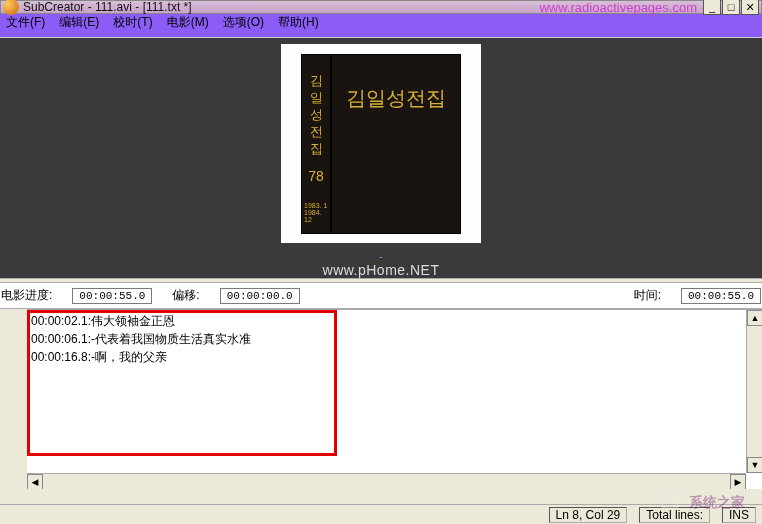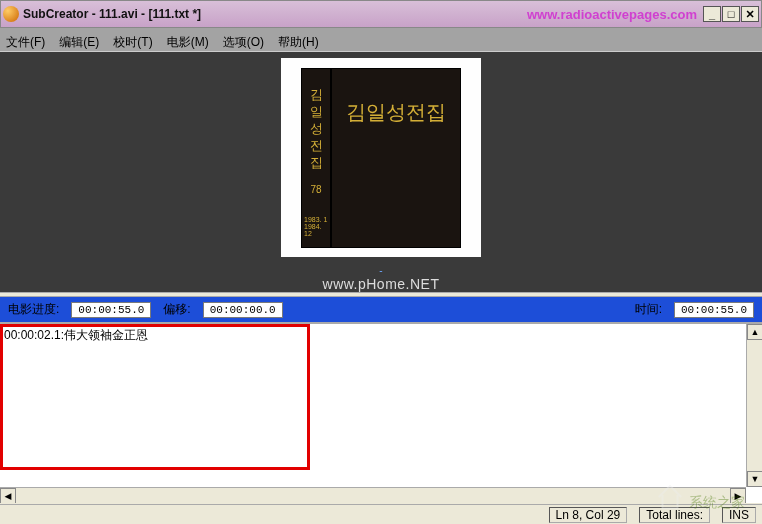--- a/index.html
+++ b/index.html
@@ -6,28 +6,27 @@
   body {
     font-family: "SimSun", "宋体", sans-serif;
     font-size: 12px;
     background: #ece9d8;
     width: 762px;
     height: 524px;
     overflow: hidden;
     position: relative;
   }
   .titlebar {
-    height: 28px;
+    height: 14px;
     background: linear-gradient(to bottom, #d8bfd8, #c8a2c8);
     border: 1px solid #888;
     display: flex;
     align-items: center;
     padding: 0 2px;
     position: relative;
-    font-weight: bold;
   }
   .titlebar .icon {
     width: 16px; height: 16px;
     background: radial-gradient(circle at 30% 30%, #ffcc66, #cc6600);
     border-radius: 50%;
     margin-right: 4px;
   }
   .titlebar .title { flex: 1; font-size: 12px; color: #111; }
   .titlebar .url {
     color: #d040d0;
@@ -39,24 +38,24 @@
     width: 18px; height: 16px;
     border: 1px solid #555;
     background: #ece9d8;
     font-size: 11px;
     text-align: center;
     line-height: 14px;
     cursor: pointer;
   }
   .menubar {
     height: 24px;
-    background: #a3a3a3;
+    background: #8b5cf6;
     border-bottom: 1px solid #ccc;
     display: flex;
-    align-items: flex-end;
+    align-items: flex-start;
     padding: 0 6px;
     gap: 14px;
   }
   .menubar span { cursor: default; }
   .video-area {
     background: #3a3a3a;
     height: 240px;
     position: relative;
     display: flex;
     flex-direction: column;
@@ -82,21 +81,21 @@
     border: 1px solid #000;
     display: flex;
     flex-direction: column;
     align-items: center;
     justify-content: space-between;
     padding: 10px 2px;
     color: #d4af37;
     font-size: 13px;
   }
   .spine .vert { writing-mode: vertical-rl; letter-spacing: 4px; }
-  .spine .num { font-size: 10px; }
+  .spine .num { font-size: 14px; }
   .spine .bot { font-size: 7px; }
   .cover {
     flex: 1;
     background: #1a1410;
     border: 1px solid #000;
     display: flex;
     align-items: flex-start;
     justify-content: center;
     padding-top: 30px;
   }
@@ -118,43 +117,44 @@
   }
   .splitter {
     height: 5px;
     background: #ece9d8;
     border-top: 1px solid #aaa;
     border-bottom: 1px solid #aaa;
     cursor: row-resize;
   }
   .statusrow {
     height: 26px;
-    background: #1d4ed8;
-    display: flex;
-    align-items: center;
-    padding: 0 8px;
-    gap: 12px;
+    background: #ffffff;
+    display: flex;
+    align-items: center;
+    padding: 0 1px;
+    gap: 20px;
     border-bottom: 1px solid #aaa;
   }
   .statusrow .spacer { flex: 1; }
   .tc-box {
     background: #fff;
     border: 1px solid #7a7a7a;
     padding: 1px 6px;
     font-family: "Courier New", monospace;
     font-size: 11px;
     min-width: 64px;
     text-align: center;
   }
   .sub-panel {
     background: #fff;
     height: 180px;
     border-top: 1px solid #aaa;
     position: relative;
     overflow: hidden;
+    margin-left: 27px;
   }
   .red-box {
     position: absolute;
     left: 0; top: 0;
     width: 310px; height: 146px;
     border: 3px solid #e20000;
     pointer-events: none;
   }
   .sublist {
     padding: 2px 4px;
@@ -218,21 +218,21 @@
     pointer-events: none;
     display: flex;
     align-items: center;
     justify-content: center;
   }
   .house {
     width: 30px; height: 30px;
     position: relative;
   }
   .house svg { stroke: #eee; fill: none; stroke-width: 2; }
-  .corner-wm .txt { font-size: 14px; font-weight: normal; color: #4d7c0f; margin-left: 4px; margin-top: 12px; }
+  .corner-wm .txt { font-size: 14px; font-weight: bold; color: #701a75; margin-left: 4px; margin-top: 12px; }
 </style>
 </head>
 <body>
 
 <div class="titlebar">
   <div class="icon"></div>
   <div class="title">
     <span>SubCreator</span> - <span>111.avi</span> - <span>[111.txt *]</span>
   </div>
   <div class="url">www.radioactivepages.com</div>
@@ -278,20 +278,22 @@
   <span>偏移:</span>
   <span class="tc-box">00:00:00.0</span>
   <div class="spacer"></div>
   <span>时间:</span>
   <span class="tc-box">00:00:55.0</span>
 </div>
 
 <div class="sub-panel">
   <div class="sublist" id="sublist">
       <div class="sub-row"><span class="t">00:00:02.1</span><span>:伟大领袖金正恩</span></div>
+      <div class="sub-row"><span class="t">00:00:06.1</span><span>:-代表着我国物质生活真实水准</span></div>
+      <div class="sub-row"><span class="t">00:00:16.8</span><span>:-啊，我的父亲</span></div>
     </div>
   <div class="red-box"></div>
   <div class="vscroll">
     <div class="btn">▲</div>
     <div class="track"></div>
     <div class="btn dn">▼</div>
   </div>
   <div class="hscroll">
     <div class="btn">◀</div>
     <div class="htrack"></div>

